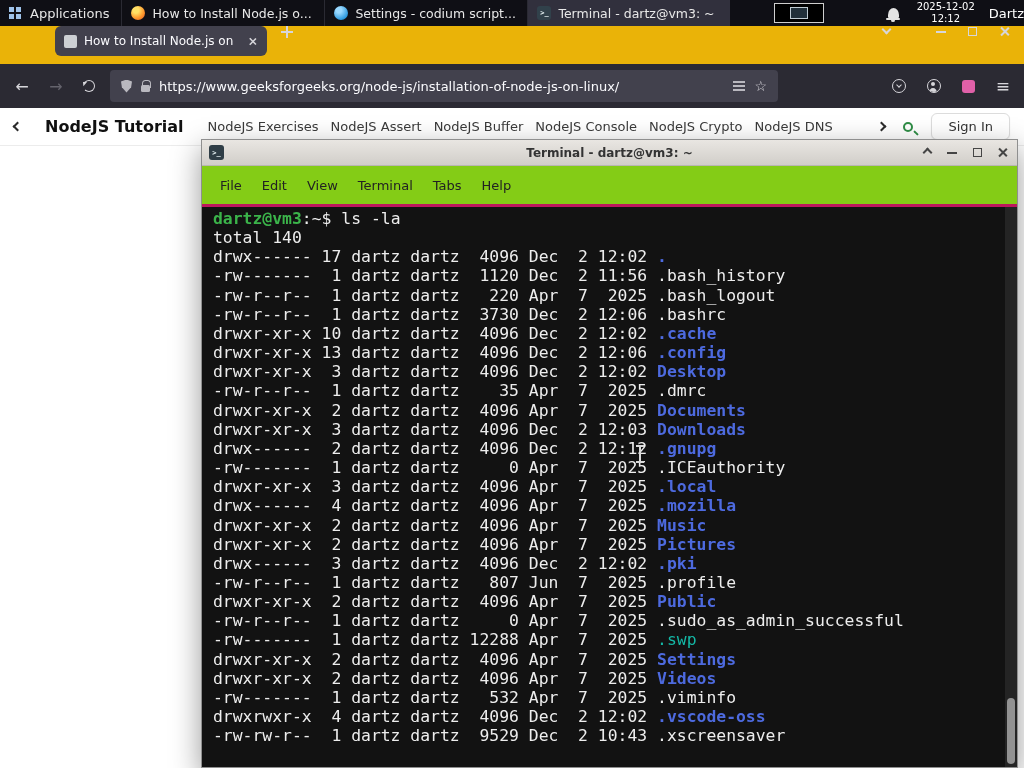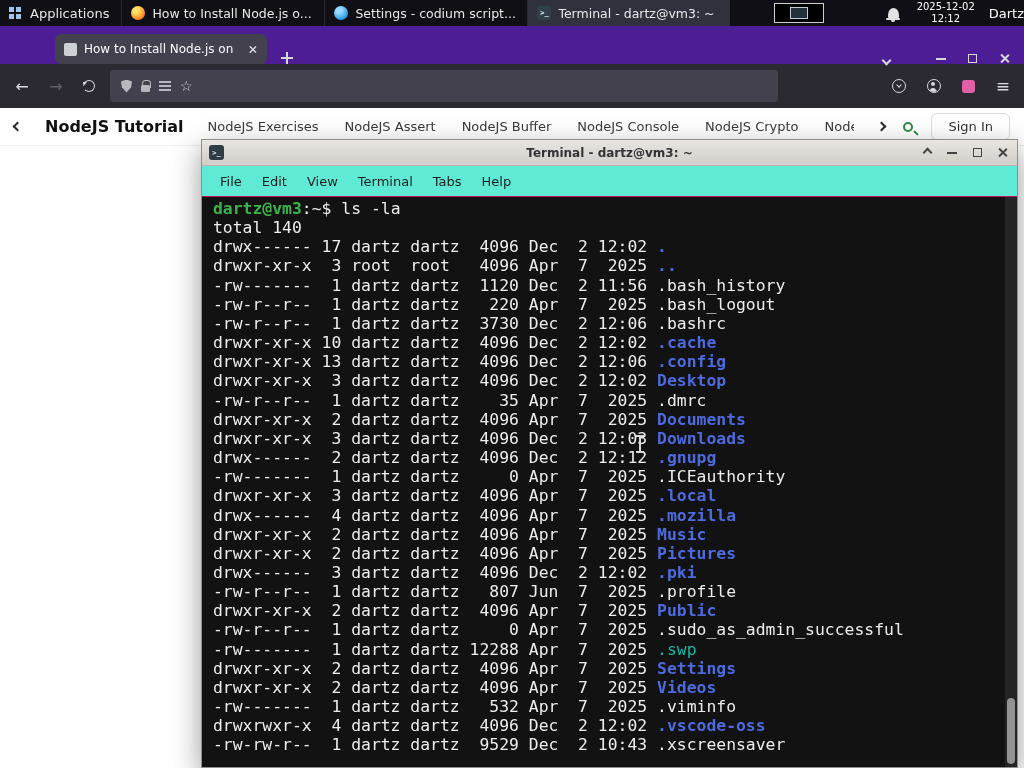--- a/index.html
+++ b/index.html
@@ -30,21 +30,21 @@
   .pager-win { width:18px; height:12px; border:1px solid #bfcbd2; background:#22303a; display:block; }
   .i-bell { width:11px; height:10px; background:#e3e3e3; border-radius:50% 50% 10% 10% / 70% 70% 12% 12%;
             position:relative; margin-right:18px; }
   .i-bell::before { content:""; position:absolute; left:-1.5px; bottom:-1.5px; width:14px; height:1.8px; background:#e3e3e3; border-radius:1px; }
   .i-bell::after { content:""; position:absolute; left:3.5px; bottom:-4px; width:4px; height:3px; border-radius:50%; background:#e3e3e3; }
   .clock { font-size:10px; line-height:1.25; text-align:center; margin-right:14px; color:#fff; }
   .puser { font-size:13px; color:#fff; white-space:nowrap; }
 
   
   #browser { position:absolute; left:0; top:26px; width:1024px; height:742px; background:#fff; }
-  .tabbar { height:38px; background:#4c1d95; display:flex; align-items:flex-end; }
+  .tabbar { height:38px; background:#eab308; display:flex; align-items:flex-start; }
   .tab { margin-left:55px; width:212px; height:30px; border-radius:6px; background:#42414d;
          display:flex; align-items:center; gap:7px; padding:0 9px; }
   .favicon { flex:0 0 13px; width:13px; height:13px; border-radius:2px; background:#cdd0d4; }
   .tab-title { flex:1; font-size:12px; color:#fbfbfe; white-space:nowrap; overflow:hidden; }
   .i-cross { position:relative; width:11px; height:11px; display:inline-block; }
   .i-cross::before,.i-cross::after { content:""; position:absolute; left:5px; top:0; width:1.6px; height:11px; background:#d7d6db; }
   .i-cross::before { transform:rotate(45deg); } .i-cross::after { transform:rotate(-45deg); }
   .i-cross.sm { transform:scale(.8); }
   .i-cross.dark2::before,.i-cross.dark2::after { background:#454545; }
   .i-plus { position:relative; width:12px; height:12px; display:inline-block; margin-left:14px; }
@@ -83,40 +83,40 @@
   .i-pocket .i-chev { width:4px; height:4px; border-width:1.6px; margin-top:-2px; }
   .i-person { width:14px; height:14px; border:1.6px solid #d7d6db; border-radius:50%; position:relative; overflow:hidden; }
   .i-person::before { content:""; position:absolute; left:3.5px; top:2px; width:4px; height:4px; border-radius:50%; background:#d7d6db; }
   .i-person::after { content:""; position:absolute; left:1.5px; top:7.5px; width:8px; height:6px; border-radius:50% 50% 0 0 / 80% 80% 0 0; background:#d7d6db; }
   .i-ext { width:13px; height:13px; border-radius:3px; background:#e060a8; }
   .menuglyph { font-size:17px; color:#d7d6db; }
 
   .sitenav { height:38px; background:#fff; border-bottom:1px solid #ececec; display:flex; align-items:center;
              padding:0 14px; gap:24px; font-size:13px; color:#3a3a3a; }
   .nav-primary { font-weight:bold; color:#111; font-size:16px; white-space:nowrap; }
-  .nav-links { display:flex; gap:26px; white-space:nowrap; overflow:hidden; flex:1; }
+  .nav-links { display:flex; gap:12px; white-space:nowrap; overflow:hidden; flex:1; }
   .nav-link { color:#3a3a3a; }
   .nav-right2 { display:flex; align-items:center; gap:18px; margin-left:auto; }
   .i-search { width:10px; height:10px; border:2px solid #2f8d46; border-radius:50%; position:relative; }
   .i-search::after { content:""; position:absolute; left:8px; top:8px; width:6px; height:2px; background:#2f8d46; transform:rotate(45deg); border-radius:1px; }
   .signin { background:#fff; border:1px solid #dcdcdc; border-radius:6px; padding:5px 16px; font-size:13px;
             color:#333; font-family:inherit; box-shadow:0 1px 2px rgba(0,0,0,.06); }
   .pagebody { height:100%; background:#fff; }
 
   
   #termwin { position:absolute; left:201px; top:139px; width:817px; height:629px; border:1px solid #8f8f8f;
              box-shadow:0 10px 28px rgba(0,0,0,.4); display:flex; flex-direction:column; z-index:20; background:#121212; }
   .titlebar { height:26px; background:linear-gradient(#e9e6e2,#d1cec9); display:flex; align-items:center;
               padding:0 7px; position:relative; border-bottom:1px solid #b9b6b1; flex:0 0 auto; }
   .term-ico { width:15px; height:15px; border-radius:3px; background:#2f3d46; color:#eaf4f6;
               font:bold 7px "DejaVu Sans Mono",monospace; display:flex; align-items:center; justify-content:center; }
   .wtitle { position:absolute; left:50%; transform:translateX(-50%); font-size:12px; font-weight:bold; color:#333; white-space:nowrap; }
   .tb-btns { margin-left:auto; display:flex; align-items:center; gap:9px; }
   .tbb { width:16px; height:16px; display:flex; align-items:center; justify-content:center; }
-  .menubar { height:31px; background:#5eead4; border-bottom:1px solid #be185d; display:flex; align-items:center;
+  .menubar { height:41px; background:#84cc16; border-bottom:3px solid #be185d; display:flex; align-items:center;
              padding:0 8px; flex:0 0 auto; }
   .menu-item { font-size:13px; color:#222; padding:3px 10px; }
   .screen { flex:1; position:relative; background:#121212; overflow:hidden; }
   .ttext { position:absolute; left:11px; top:2px; right:14px; font-family:"DejaVu Sans Mono","Liberation Mono",monospace;
            font-size:16.4px; line-height:19.16px; color:#ededed; }
   .trow { white-space:pre; }
   .green { color:#3bb44a; font-weight:bold; }
   .dir { color:#4d6adf; font-weight:bold; }
   .dim { color:#14b8a6; }
   .tscroll { position:absolute; right:0; top:0; bottom:0; width:12px; background:#242424; }
@@ -180,20 +180,21 @@
       </div>
     </div>
 
     <div class="navbar">
       <span class="navico">←</span>
       <span class="navico dim">→</span>
       <span class="i-reload"></span>
       <div class="urlbar">
         <span class="i-shield"></span>
         <span class="i-lock"></span>
+        <span class="url">https://www.geeksforgeeks.org/node-js/installation-of-node-js-on-linux/</span>
         <span class="i-reader"></span>
         <span class="navico star">☆</span>
       </div>
       <div class="nav-right">
         <span class="i-pocket">
             <span class="i-chev down"></span>
           </span>
         <span class="i-person"></span>
         <span class="i-ext"></span>
         <span class="menuglyph">≡</span>
@@ -246,21 +247,20 @@
         <span class="menu-item">View</span>
         <span class="menu-item">Terminal</span>
         <span class="menu-item">Tabs</span>
         <span class="menu-item">Help</span>
       </div>
     <div class="screen">
       <div class="ttext">
           <div class="trow"><span class="green">dartz@vm3</span><span>:~$ </span><span>ls -la</span></div>
           <div class="trow">total 140</div>
           <div class="trow"><span>drwx------ 17 dartz dartz  4096 Dec  2 12:02 </span><span class="dir">.</span></div>
-          <div class="trow"><span>drwxr-xr-x  3 root  root   4096 Apr  7  2025 </span><span class="dir">..</span></div>
           <div class="trow"><span>-rw-------  1 dartz dartz  1120 Dec  2 11:56 </span><span>.bash_history</span></div>
           <div class="trow"><span>-rw-r--r--  1 dartz dartz   220 Apr  7  2025 </span><span>.bash_logout</span></div>
           <div class="trow"><span>-rw-r--r--  1 dartz dartz  3730 Dec  2 12:06 </span><span>.bashrc</span></div>
           <div class="trow"><span>drwxr-xr-x 10 dartz dartz  4096 Dec  2 12:02 </span><span class="dir">.cache</span></div>
           <div class="trow"><span>drwxr-xr-x 13 dartz dartz  4096 Dec  2 12:06 </span><span class="dir">.config</span></div>
           <div class="trow"><span>drwxr-xr-x  3 dartz dartz  4096 Dec  2 12:02 </span><span class="dir">Desktop</span></div>
           <div class="trow"><span>-rw-r--r--  1 dartz dartz    35 Apr  7  2025 </span><span>.dmrc</span></div>
           <div class="trow"><span>drwxr-xr-x  2 dartz dartz  4096 Apr  7  2025 </span><span class="dir">Documents</span></div>
           <div class="trow"><span>drwxr-xr-x  3 dartz dartz  4096 Dec  2 12:03 </span><span class="dir">Downloads</span></div>
           <div class="trow"><span>drwx------  2 dartz dartz  4096 Dec  2 12:12 </span><span class="dir">.gnupg</span></div>

